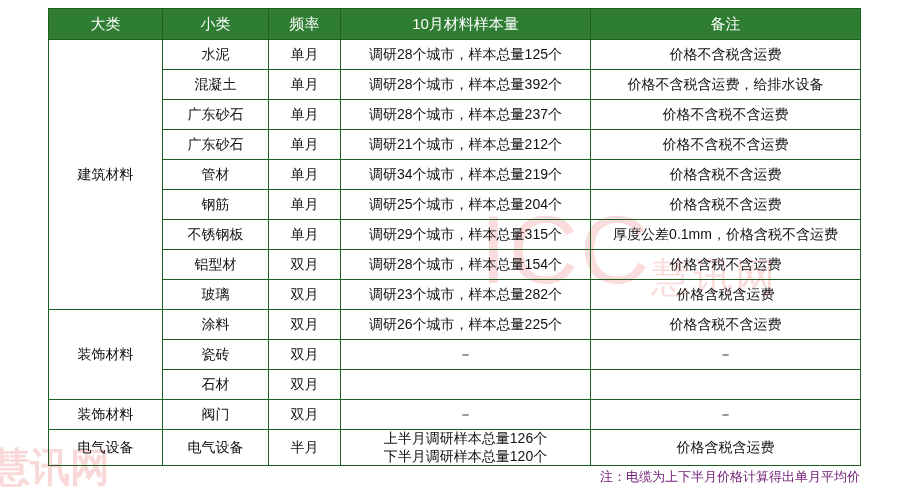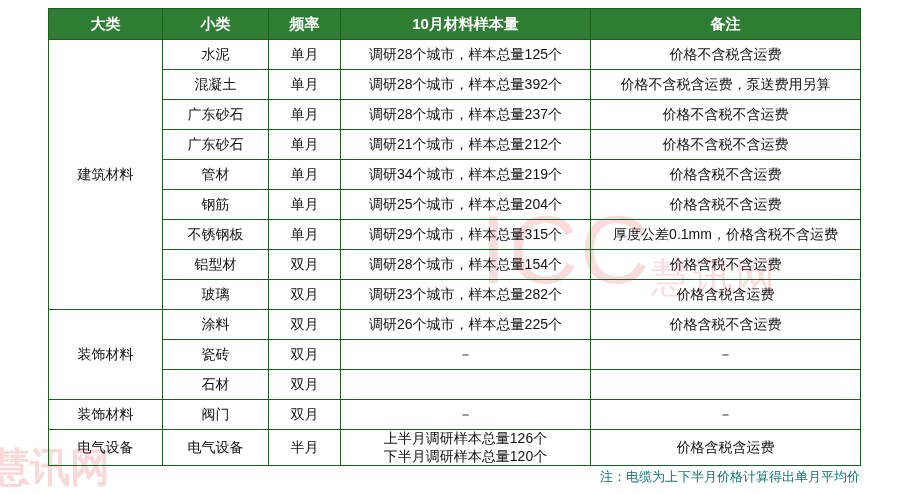--- a/index.html
+++ b/index.html
@@ -68,21 +68,21 @@
     font-size: 14px;
     color: #111111;
     padding: 0;
     height: 29px;
     line-height: 1.25;
     background: transparent;
   }
   table.data-table thead th {
     background: #2e7d32;
     color: #ffffff;
-    font-weight: bold;
+    font-weight: normal;
     height: 30px;
     font-size: 15px;
     border-color: #1b5e20;
   }
   td.group-cell {
     font-size: 14px;
     margin-top: 16px;
   }
   td.dash {
     font-size: 14px;
@@ -96,21 +96,21 @@
   .col2 { width: 106px; }
   .col3 { width: 72px; }
   .col4 { width: 250px; }
   .col5 { width: 270px; }
 
   #footnote {
     position: absolute;
     right: 40px;
     top: 468px;
     font-size: 13px;
-    color: #0f766e;
+    color: #701a75;
     z-index: 2;
     white-space: nowrap;
   }
 </style>
 </head>
 <body>
 
 <div id="watermark">
   <span>ICC</span><span class="wm-small">慧讯网</span>
 </div>
@@ -139,21 +139,21 @@
           <td class="group-cell" rowspan="9">建筑材料</td>
           <td>水泥</td>
           <td>单月</td>
           <td>调研28个城市，样本总量125个</td>
           <td>价格不含税含运费</td>
         </tr>
         <tr>
           <td>混凝土</td>
           <td>单月</td>
           <td>调研28个城市，样本总量392个</td>
-          <td>价格不含税含运费，泵送费用另算</td>
+          <td>价格不含税含运费，给排水设备</td>
         </tr>
         <tr>
           <td>广东砂石</td>
           <td>单月</td>
           <td>调研28个城市，样本总量237个</td>
           <td>价格不含税不含运费</td>
         </tr>
         <tr>
           <td>广东砂石</td>
           <td>单月</td>

